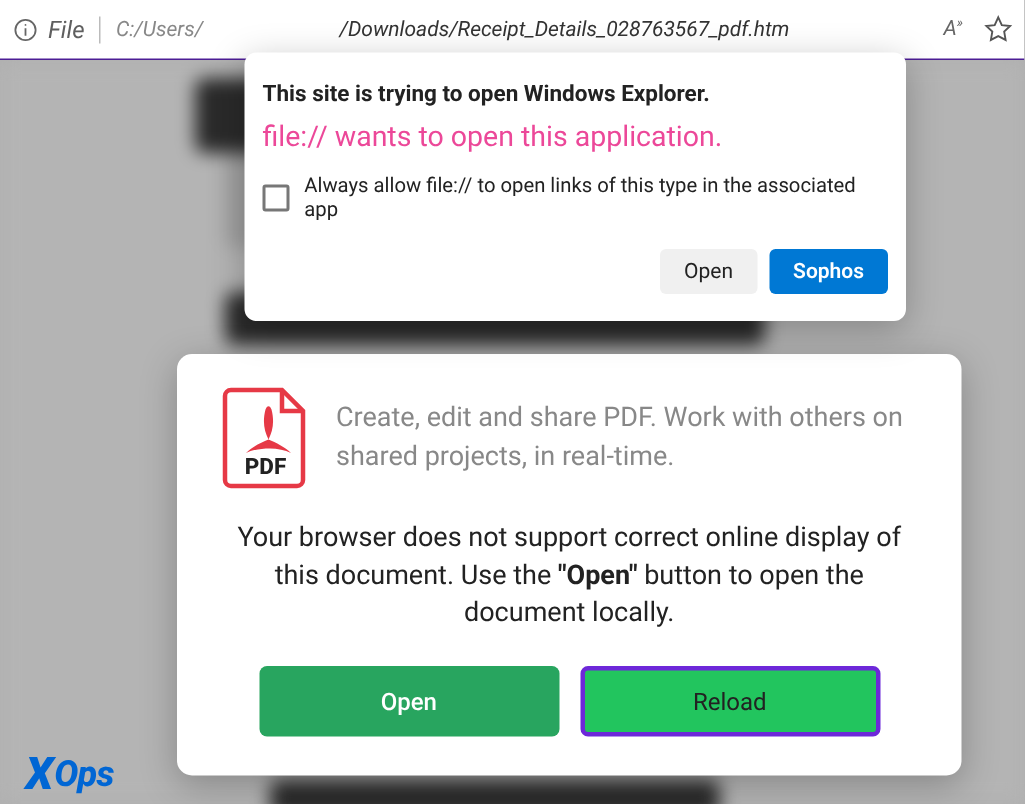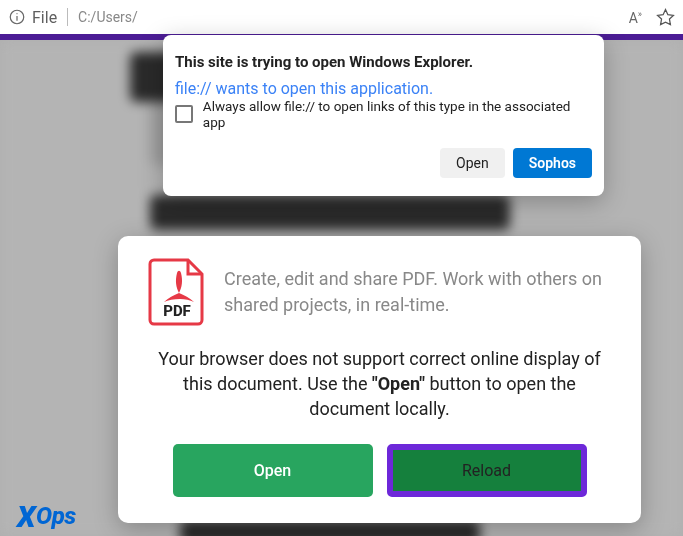--- a/index.html
+++ b/index.html
@@ -1,69 +1,70 @@
 <!DOCTYPE html>
 <html><head>
 <meta charset="utf-8">
 <style>
 * { margin: 0; padding: 0; box-sizing: border-box; font-family: -apple-system, BlinkMacSystemFont, "Segoe UI", Roboto, sans-serif; }
 body { width: 683px; height: 536px; background: #b0b0b0; overflow: hidden; position: relative; }
 
-.addrbar { position: absolute; top: 0; left: 0; right: 0; height: 40px; background: #fff; display: flex; align-items: center; padding: 0 8px; z-index: 5; border-bottom: 6px solid #4c1d95; }
+.addrbar { position: absolute; top: 0; left: 0; right: 0; height: 40px; background: #fff; display: flex; align-items: center; padding: 0 8px; z-index: 5; border-bottom: 1px solid #4c1d95; font-style: italic; }
 .addr-info { display: flex; align-items: center; gap: 6px; color: #5f5f5f; }
 .addr-sep { width: 1px; height: 18px; background: #bbb; margin: 0 10px; }
 .addr-path { color: #333; font-size: 14px; display: flex; align-items: center; gap: 18px; }
 .addr-gray { color: #888; }
 .addr-right { margin-left: auto; display: flex; align-items: center; gap: 14px; color: #666; }
 
 .blur-bg { position: absolute; inset: 40px 0 0 0; filter: blur(6px); background: #b4b4b4; }
 .blur-chunk { position: absolute; background: #2a2a2a; border-radius: 6px; }
 .bc1 { left: 130px; top: 12px; width: 50px; height: 50px; }
 .bc2 { left: 150px; top: 155px; width: 360px; height: 35px; }
 .bc3 { left: 150px; top: 60px; width: 430px; height: 65px; opacity: 0.15; }
 .bc4 { left: 180px; top: 480px; width: 300px; height: 25px; }
 
 .dlg1 { position: absolute; top: 35px; left: 163px; width: 441px; background: #fff; border-radius: 8px; box-shadow: 0 6px 24px rgba(0,0,0,0.25); padding: 18px 12px; z-index: 20; }
 .dlg1-title { font-size: 15px; font-weight: 700; color: #222; margin-bottom: 8px; }
-.dlg1-msg { font-size: 16px; color: #3b82f6; }
+.dlg1-msg { font-size: 19px; color: #ec4899; margin-bottom: 14px; }
 .dlg1-check { display: flex; align-items: center; gap: 10px; font-size: 13.5px; color: #222; margin-bottom: 18px; }
 .chk { width: 18px; height: 18px; border: 2px solid #777; border-radius: 2px; }
 .dlg1-btns { display: flex; justify-content: flex-end; gap: 8px; }
 .btn { border: none; border-radius: 4px; padding: 7px 16px; font-size: 14px; cursor: pointer; }
 .btn-light { background: #f0f0f0; color: #222; }
 .btn-blue { background: #0078d4; color: #fff; font-weight: 600; }
 
 .dlg2 { position: absolute; top: 236px; left: 118px; width: 523px; background: #fff; border-radius: 10px; box-shadow: 0 6px 24px rgba(0,0,0,0.25); padding: 22px 30px 26px; z-index: 15; }
 .dlg2-top { display: flex; gap: 18px; align-items: center; margin-bottom: 20px; }
 .pdf-ico { flex-shrink: 0; }
 .dlg2-sub { font-size: 18px; color: #888; line-height: 1.45; }
 .dlg2-main { font-size: 18px; color: #222; text-align: center; line-height: 1.4; margin-bottom: 22px; }
 .dlg2-btns { display: flex; gap: 14px; justify-content: center; }
 .btn-green { background: #28a55f; color: #fff; font-weight: 500; padding: 11px 0; width: 200px; border-radius: 5px; font-size: 16px; }
-.btn-outline { background: #15803d; color: #222; border: 6px solid #6d28d9; padding: 11px 0; width: 200px; border-radius: 5px; font-size: 16px; }
+.btn-outline { background: #22c55e; color: #222; border: 3px solid #6d28d9; padding: 11px 0; width: 200px; border-radius: 5px; font-size: 16px; }
 
 .logo { position: absolute; bottom: 4px; left: 16px; z-index: 30; display: flex; align-items: center; font-weight: 800; font-size: 24px; color: #1a4d9e; font-style: italic; letter-spacing: -0.5px; }
 .logo-x { color: #0066d4; font-size: 30px; font-weight: 900; margin: 0 1px -2px; }
 </style>
 </head>
 <body>
 
 <div class="addrbar">
   <div class="addr-info">
     <svg width="18" height="18" viewBox="0 0 24 24" fill="none" stroke="#666" stroke-width="1.6">
         <circle cx="12" cy="12" r="9"></circle>
         <line x1="12" y1="10.5" x2="12" y2="17"></line>
         <circle cx="12" cy="7.5" r="0.8" fill="#666" stroke="none"></circle>
       </svg>
     <span>File</span>
   </div>
   <div class="addr-sep"></div>
   <div class="addr-path">
     <span class="addr-gray">C:/Users/</span>
     <span class="addr-gray" style="width:55px; display:inline-block;"></span>
+    <span>/Downloads/Receipt_Details_028763567_pdf.htm</span>
   </div>
   <div class="addr-right">
     <span style="font-size:14px;">
       <span>A</span><sup style="font-size:9px;">»</sup>
     </span>
     <svg width="19" height="19" viewBox="0 0 24 24" fill="none" stroke="#555" stroke-width="1.6">
         <polygon points="12 2 15 8.5 22 9.3 17 14 18.2 21 12 17.8 5.8 21 7 14 2 9.3 9 8.5 12 2"></polygon>
       </svg>
   </div>
 </div>

